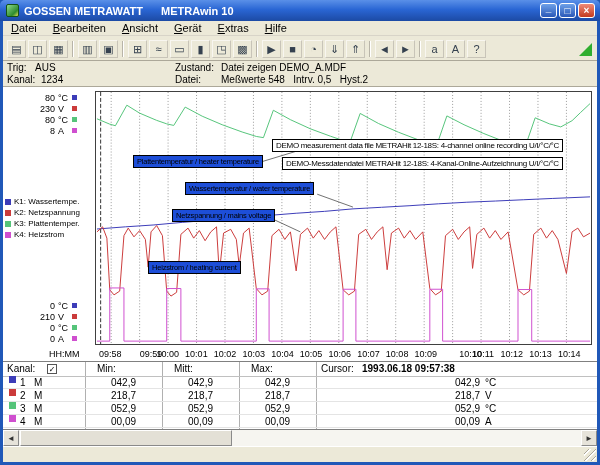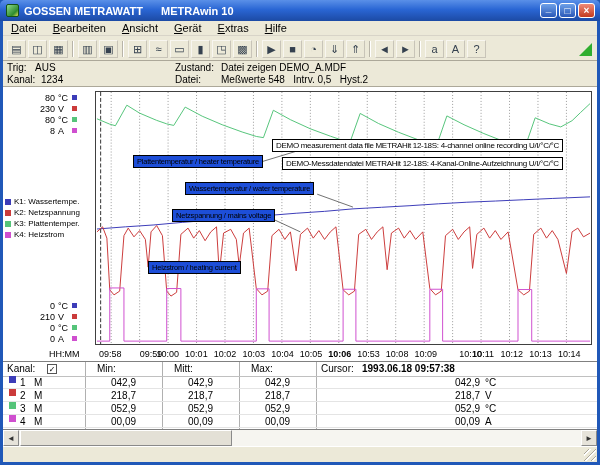--- a/index.html
+++ b/index.html
@@ -251,22 +251,22 @@
       </div>
     <div class="xticks" id="xticks">
         <div class="x-tick" style="left: 93.3393px;">09:58</div>
         <div class="x-tick" style="left: 122.018px; margin-left: 12px;">09:59</div>
         <div class="x-tick" style="left: 150.696px;">10:00</div>
         <div class="x-tick" style="left: 179.375px;">10:01</div>
         <div class="x-tick" style="left: 208.054px;">10:02</div>
         <div class="x-tick" style="left: 236.732px;">10:03</div>
         <div class="x-tick" style="left: 265.411px;">10:04</div>
         <div class="x-tick" style="left: 294.089px;">10:05</div>
-        <div class="x-tick" style="left: 322.768px; font-weight: bold;">10:06</div>
-        <div class="x-tick" style="left: 351.447px;">10:53</div>
+        <div class="x-tick" style="left: 322.768px;">10:06</div>
+        <div class="x-tick" style="left: 351.447px;">10:07</div>
         <div class="x-tick" style="left: 380.125px;">10:08</div>
         <div class="x-tick" style="left: 408.804px;">10:09</div>
         <div class="x-tick" style="left: 437.482px; margin-left: 16px;">10:10</div>
         <div class="x-tick" style="left: 466.161px;">10:11</div>
         <div class="x-tick" style="left: 494.84px;">10:12</div>
         <div class="x-tick" style="left: 523.518px;">10:13</div>
         <div class="x-tick" style="left: 552.197px;">10:14</div>
       </div>
     <div class="xaxis-label">HH:MM</div>
 

